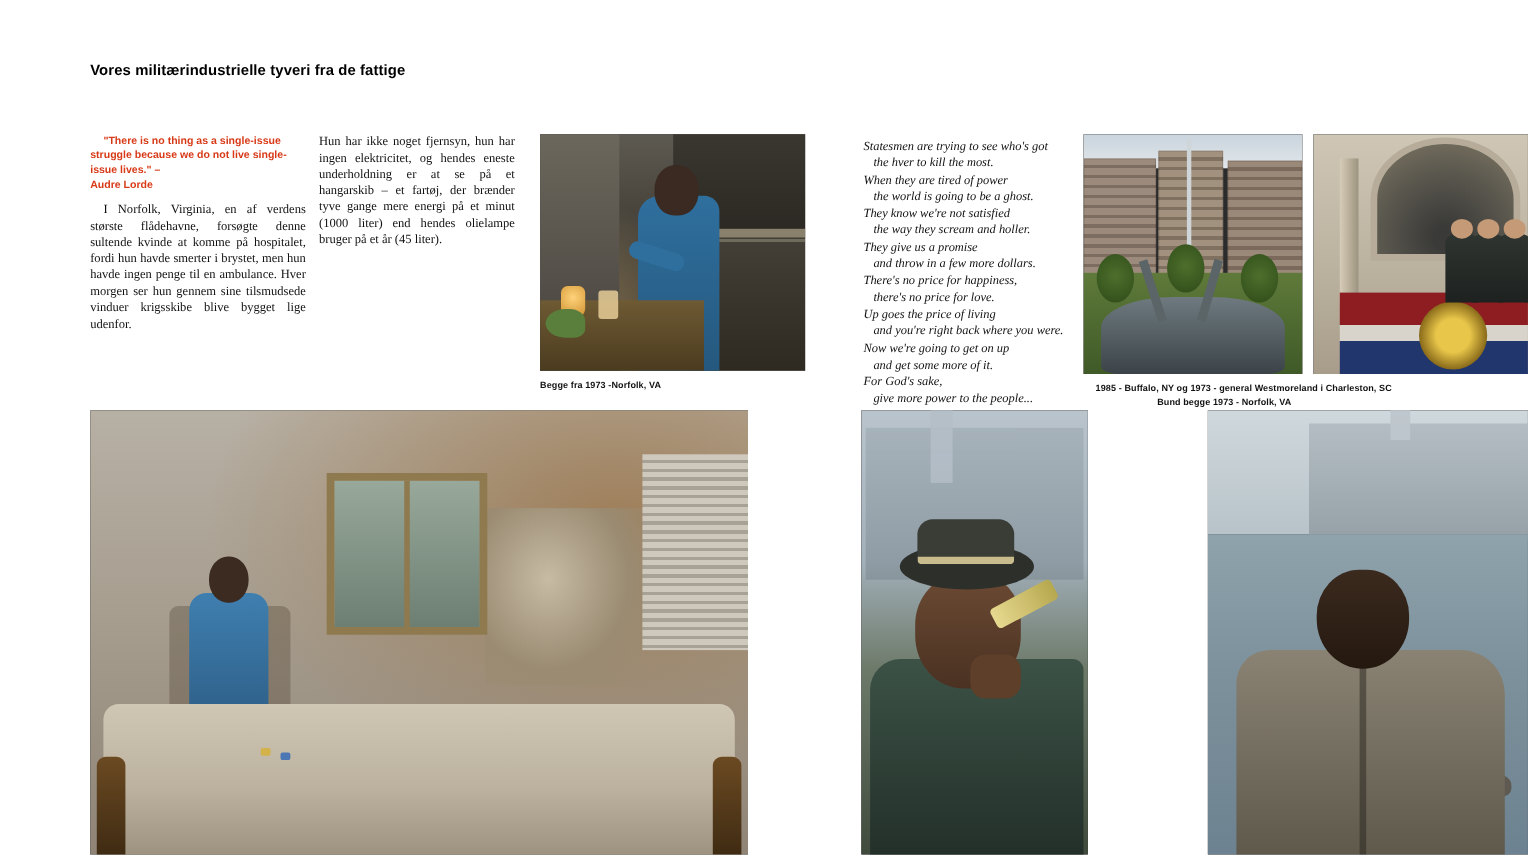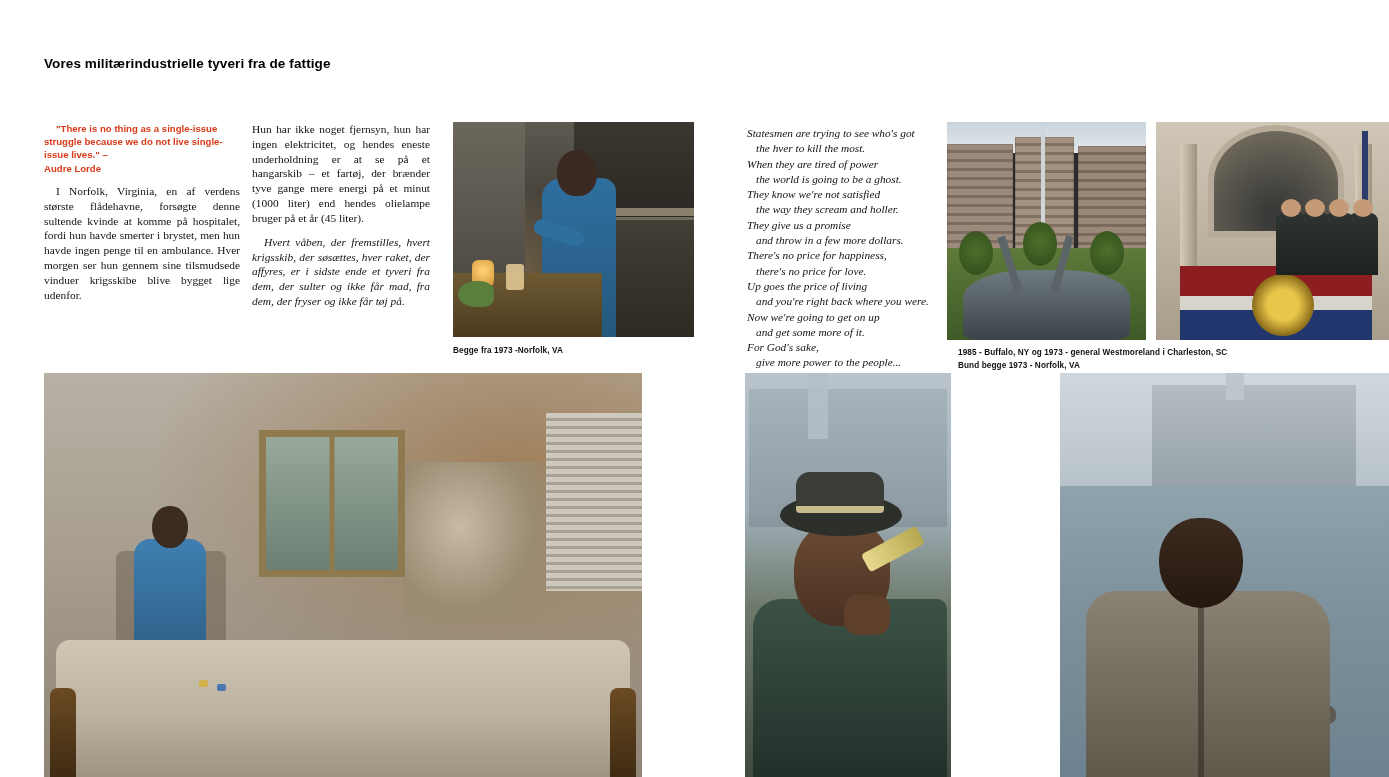--- a/index.html
+++ b/index.html
@@ -11,20 +11,21 @@
     width: 1389px;
     height: 777px;
     position: relative;
     overflow: hidden;
     font-family: "Liberation Sans", sans-serif;
     color: #111111;
   }
   .page {
     position: absolute;
     inset: 0;
+    margin-left: 38px;
   }
 
   
   .doc-title {
     position: absolute;
     left: 44px;
     top: 56px;
     font-size: 13.5px;
     font-weight: bold;
     letter-spacing: 0.1px;
@@ -375,40 +376,39 @@
     background: linear-gradient(to bottom, #8a8374, #5f594c);
     border-radius: 30px 40px 0 0;
   }
   #photo-water .man-coat:after {
     content: ""; position: absolute; left: 46%; top: 0; width: 6px; height: 100%;
     background: rgba(40,35,28,0.5);
   }
 
   .cap-kitchen { left: 453px; top: 346px; }
   .cap-buffalo { left: 958px; top: 348px; }
-  .cap-buffalo2 { left: 958px; top: 361px; }
+  .cap-buffalo2 { left: 1014px; top: 361px; }
 </style>
 </head>
 <body>
 
 <div class="page">
 
   <div class="doc-title">Vores militærindustrielle tyveri fra de fattige</div>
 
   <div class="col" id="col1">
     <p class="quote">
       <span>"There is no thing as a single-issue struggle because we do not live single-issue lives." –</span>
       <span class="attrib">Audre Lorde</span>
     </p>
     <p class="indent">I Norfolk, Virginia, en af verdens største flådehavne, forsøgte denne sultende kvinde at komme på hospitalet, fordi hun havde smerter i brystet, men hun havde ingen penge til en ambulance. Hver morgen ser hun gennem sine tilsmudsede vinduer krigsskibe blive bygget lige udenfor.</p>
   </div>
 
   <div class="col" id="col2">
     <p class="noindent">Hun har ikke noget fjernsyn, hun har ingen elektricitet, og hendes eneste underholdning er at se på et hangarskib – et fartøj, der brænder tyve gange mere energi på et minut (1000 liter) end hendes olielampe bruger på et år (45 liter).</p>
-    <p class="indent italic-blk">Hvert våben, der fremstilles, hvert krigsskib, der søsættes, hver raket, der affyres, er i sidste ende et tyveri fra dem, der sulter og ikke får mad, fra dem, der fryser og ikke får tøj på.</p>
   </div>
 
   <div id="poem">
     <div>Statesmen are trying to see who's got</div>
     <div class="indented">the hver to kill the most.</div>
     <div>When they are tired of power</div>
     <div class="indented">the world is going to be a ghost.</div>
     <div>They know we're not satisfied</div>
     <div class="indented">the way they scream and holler.</div>
     <div>They give us a promise</div>

